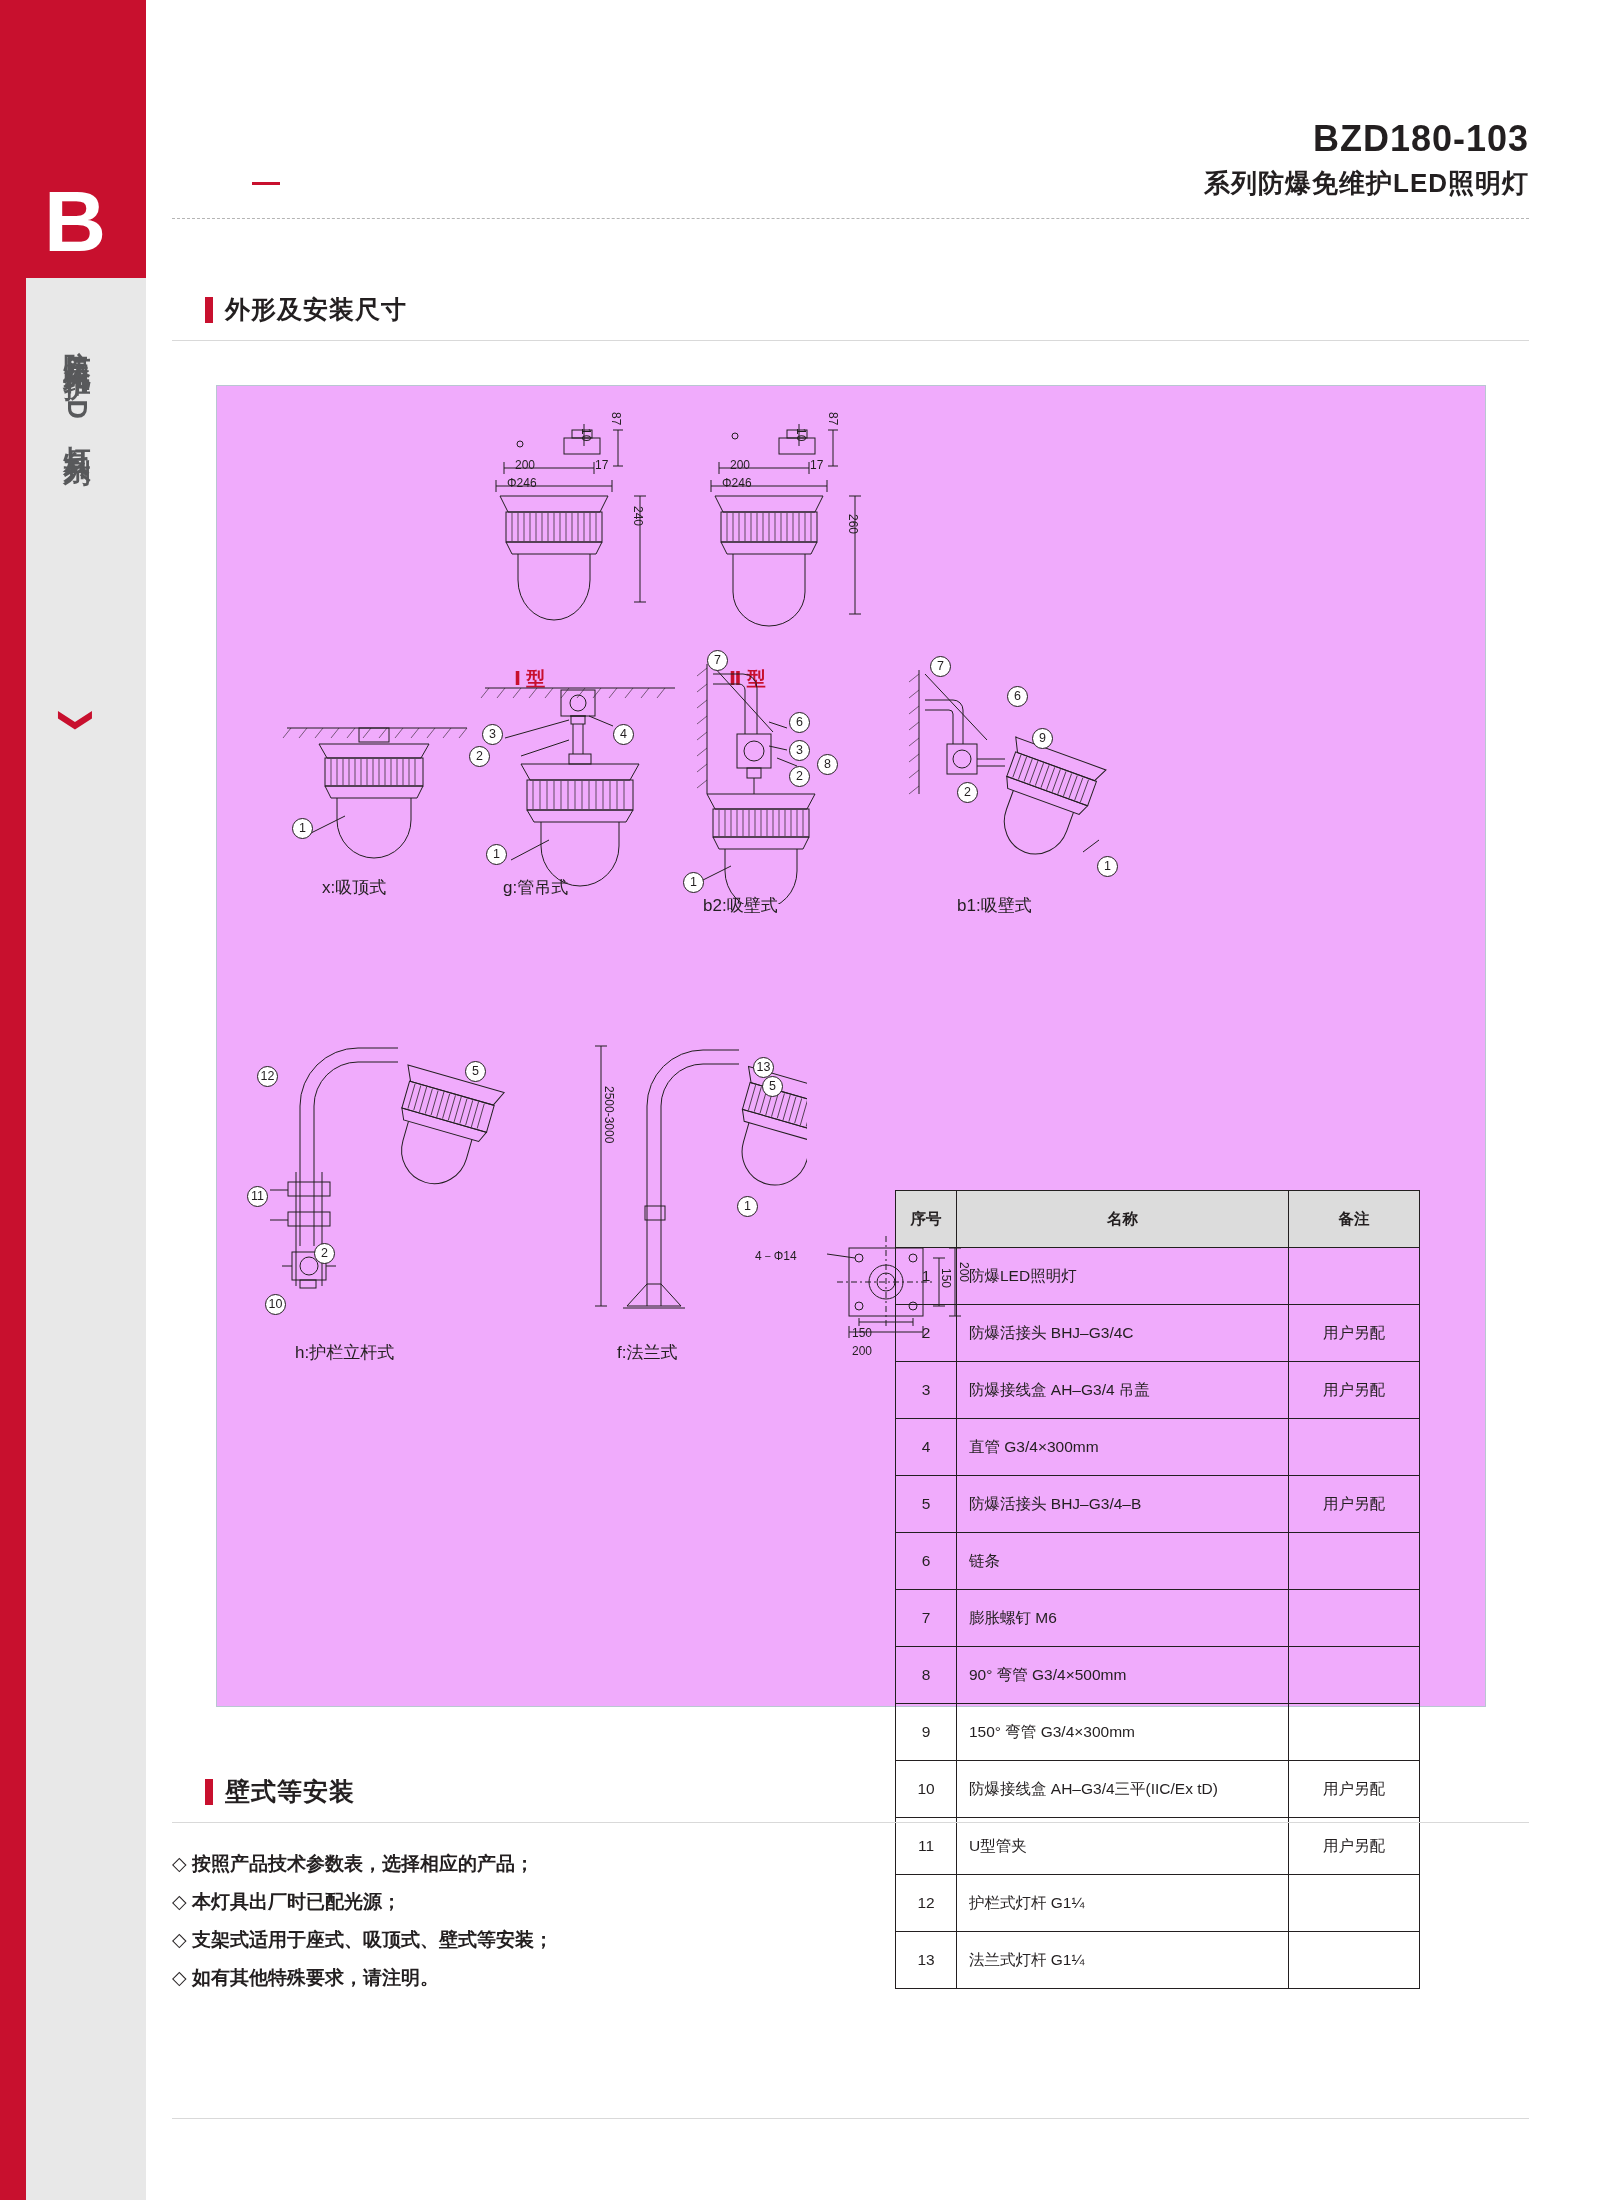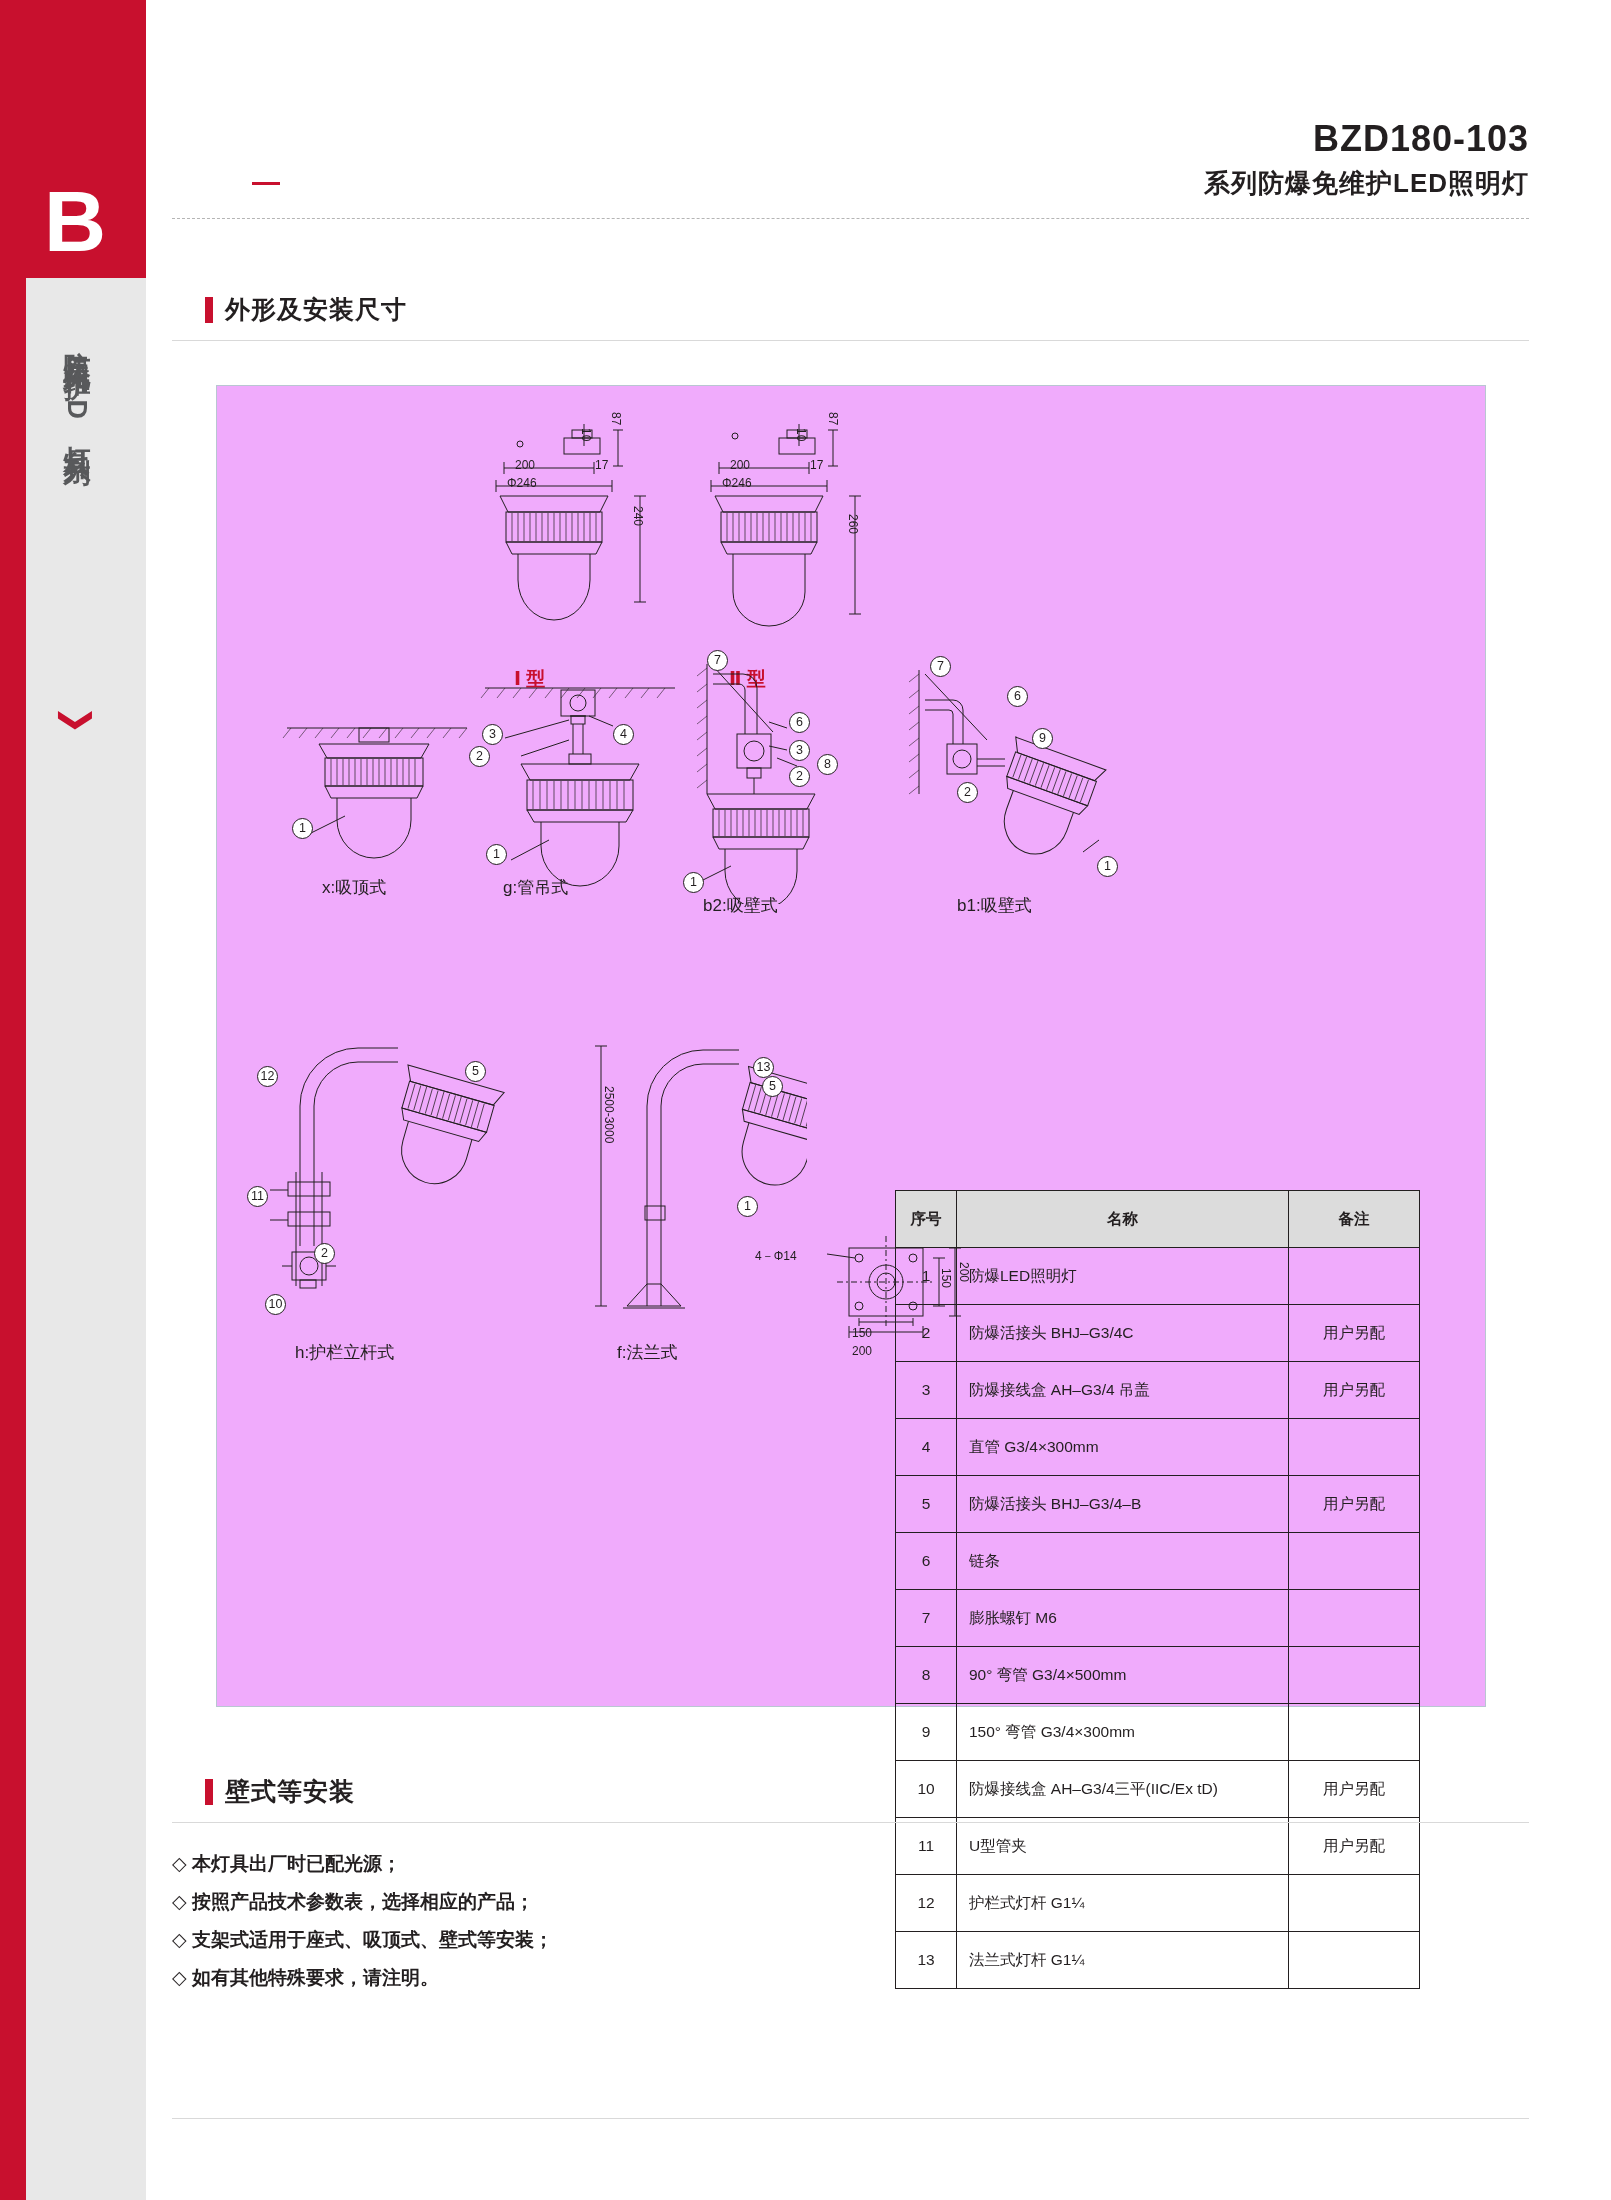--- a/index.html
+++ b/index.html
@@ -674,19 +674,19 @@
   </tbody>
 </table>
 
 <div class="sec-head" style="left:172px;top:1775px;">
   <div class="bar"></div>
   <div class="txt">壁式等安装</div>
 </div>
 <div class="sec-rule" style="left:172px;right:82px;top:1822px;"></div>
 
 <div class="notes">
+  <div>◇ 按照产品技术参数表，选择相应的产品；</div>
   <div>◇ 本灯具出厂时已配光源；</div>
-  <div>◇ 按照产品技术参数表，选择相应的产品；</div>
   <div>◇ 支架式适用于座式、吸顶式、壁式等安装；</div>
   <div>◇ 如有其他特殊要求，请注明。</div>
 </div>
 
 <div class="bottom-rule"></div>
 
 </body></html>

